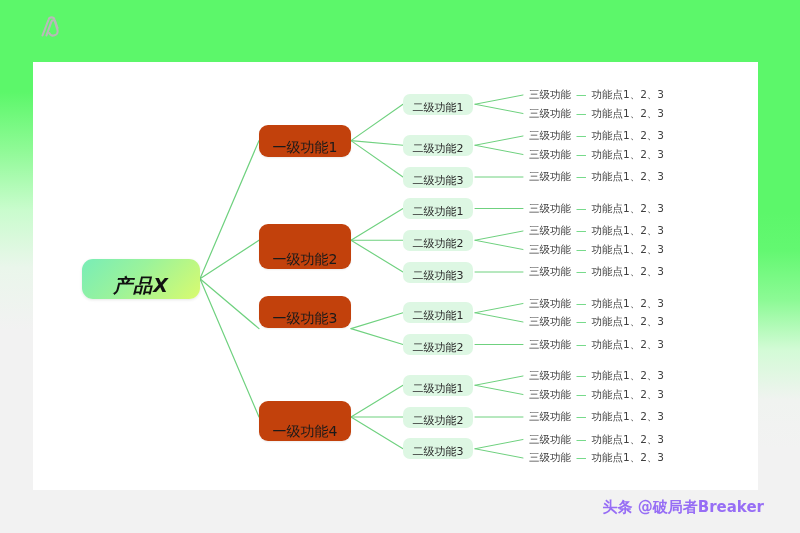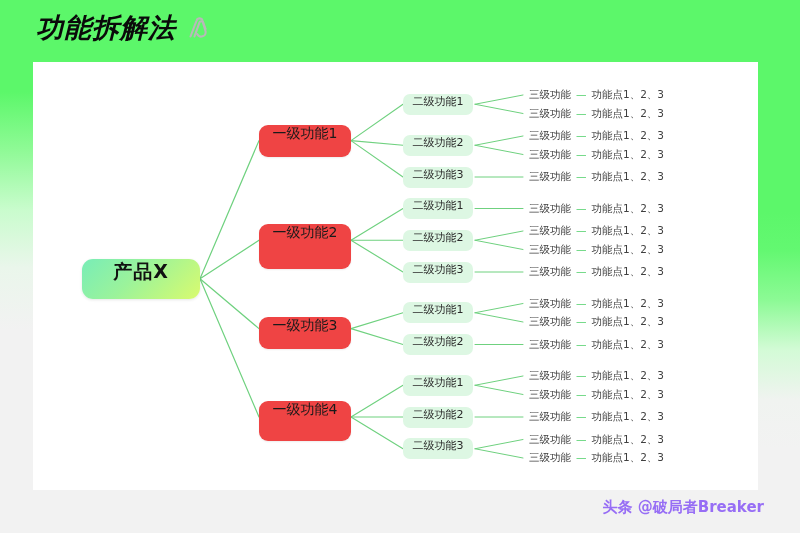--- a/index.html
+++ b/index.html
@@ -48,33 +48,33 @@
     position:absolute;left:33px;top:62px;width:725px;height:428px;
     background:#ffffff;z-index:20;
   }
 
   
   #links{position:absolute;left:0;top:0;width:725px;height:428px;z-index:21;}
 
   
   .node{
     position:absolute;z-index:25;
-    display:flex;align-items:flex-start;justify-content:center;
+    display:flex;align-items:flex-end;justify-content:center;
     box-sizing:border-box;white-space:nowrap;
     font-family:"DejaVu Sans","Liberation Sans",sans-serif;
   }
   .node-root{
     border-radius:11px;
     background:linear-gradient(135deg,#78edb7 0%,#9cf39a 45%,#d9fb6e 100%);
-    color:#111;font-size:19px;font-weight:bold;
+    color:#111;font-size:19px;font-weight:bold;font-style:italic;
     letter-spacing:1px;
     box-shadow:0 1px 3px rgba(0,0,0,.10);
   }
   .node-l1{
-    border-radius:9px;background:#ef4444;color:#1a1a1a;
+    border-radius:9px;background:#c2410c;color:#1a1a1a;
     font-size:14px;font-weight:500;
     box-shadow:0 1px 2px rgba(0,0,0,.07);
   }
   .node-l2{
     border-radius:7px;background:#ddf7e3;color:#2a2a2a;font-size:11px;
   }
 
   
   .leaf{
     position:absolute;z-index:25;display:flex;align-items:flex-start;gap:5px;
@@ -97,21 +97,20 @@
 
 <div id="stage">
 
   <div class="bg-green"></div>
   <div class="bg-grey-bottom"></div>
   <div class="bg-fade-left"></div>
   <div class="bg-fade-right"></div>
   <div class="bg-topband"></div>
 
   <div class="title-wrap">
-    <div class="title-text">功能拆解法</div>
     <svg class="clip-icon" width="26" height="26" viewBox="0 0 26 26">
       <g fill="none" stroke="#b9b9b9" stroke-width="2.1" stroke-linecap="round" stroke-linejoin="round">
         <path d="M6.5 21.5 L12.6 5.5 a3.1 3.1 0 0 1 5.9 0 L21.6 14"></path>
         <path d="M10.5 21.5 L15.4 7.6 a1.9 1.9 0 0 1 3.6 0 L21.6 16.5 a4.4 4.4 0 0 1 -8.3 2.6"></path>
       </g>
     </svg>
   </div>
 
   <div class="card">
     <svg id="links">
@@ -266,21 +265,21 @@
         </div>
         <div class="node node-l2" style="left: 370px; top: 376.25px; width: 70px; height: 21px;">
           <span>二级功能3</span>
         </div>
         <div class="node node-l1" style="left: 226px; top: 62.625px; width: 92px; height: 32px;">
           <span>一级功能1</span>
         </div>
         <div class="node node-l1" style="left: 226px; top: 162.25px; width: 92px; height: 45px;">
           <span>一级功能2</span>
         </div>
-        <div class="node node-l1" style="left: 226px; top: 255px; width: 92px; height: 32px;">
+        <div class="node node-l1" style="left: 226px; top: 234px; width: 92px; height: 32px;">
           <span>一级功能3</span>
         </div>
         <div class="node node-l1" style="left: 226px; top: 339px; width: 92px; height: 40px;">
           <span>一级功能4</span>
         </div>
         <div class="node node-root" style="left: 49px; top: 196.812px; width: 118px; height: 40px;">
           <span>产品X</span>
         </div>
       </div>
   </div>

